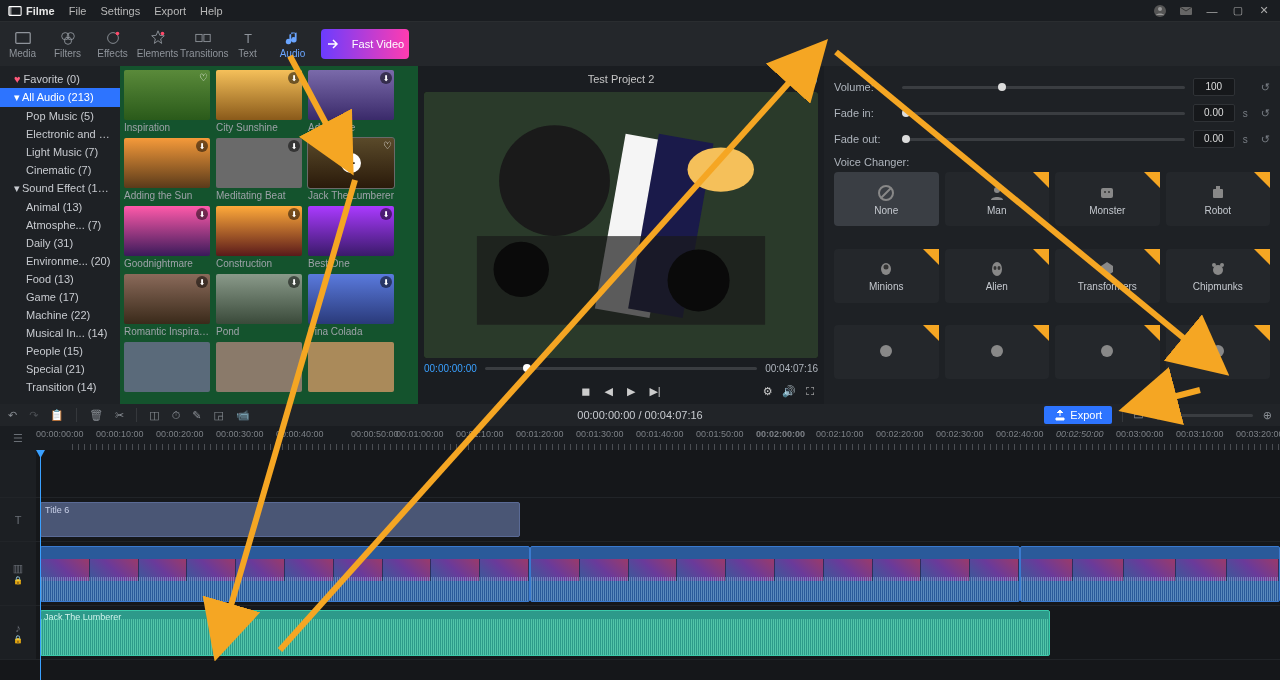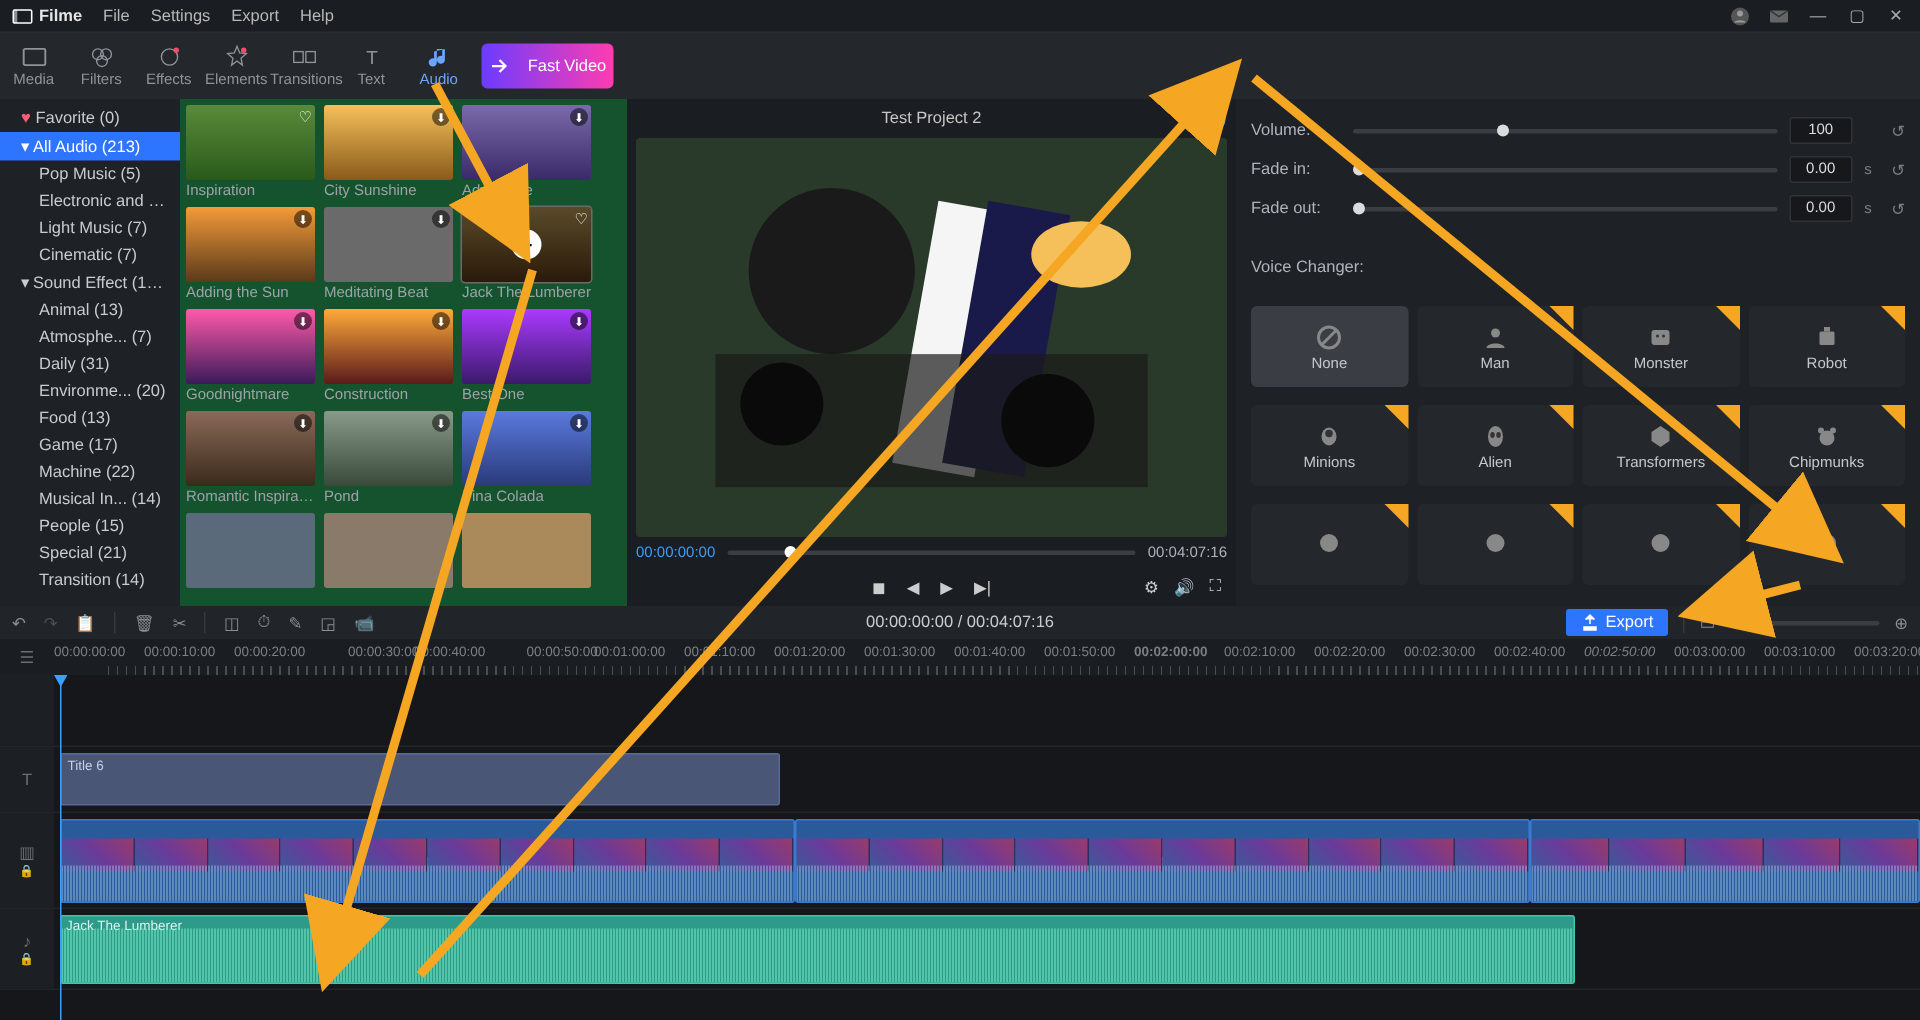--- a/index.html
+++ b/index.html
@@ -44,21 +44,21 @@
 .playctl{height:26px;display:flex;align-items:center;justify-content:center;gap:14px;color:#ccc}
 .playctl .right{position:absolute;right:10px;display:flex;gap:10px}
 .props{width:456px;background:#1e2125;padding:8px 10px;display:flex;flex-direction:column}
 .prow{display:flex;align-items:center;height:26px;gap:8px;font-size:11px}
 .prow .lab{width:60px;color:#aeb4bc}
 .prow .slider{flex:1;height:3px;background:#3a3d41;border-radius:2px;position:relative}
 .prow .slider .knob{position:absolute;top:-3px;width:8px;height:8px;background:#dcdcdc;border-radius:50%}
 .prow .val{width:42px;height:18px;background:#16181b;border:1px solid #2f3236;border-radius:2px;text-align:center;line-height:16px;color:#ddd;font-size:10px}
 .prow .unit{width:10px;color:#7a7f86;font-size:10px}
 .prow .reseti{color:#7a7f86;cursor:pointer}
-.vclabel{color:#aeb4bc;margin:20px 0}
+.vclabel{color:#aeb4bc;margin:4px 0}
 .vcgrid{flex:1;display:grid;grid-template-columns:repeat(4,1fr);gap:6px;overflow:hidden}
 .vcell{height:54px;background:#24272b;border-radius:4px;display:flex;flex-direction:column;align-items:center;justify-content:center;gap:2px;color:#c4c8ce;position:relative;cursor:pointer}
 .vcell.sel{background:#3a3e44}
 .vcell svg{width:20px;height:20px}
 .vcell .vip{position:absolute;top:0;right:0;width:0;height:0;border-top:16px solid #f5a623;border-left:16px solid transparent}
 .vcell .nm{font-size:10px}
 .propbtns{height:26px;display:flex;justify-content:flex-end;gap:8px;align-items:center}
 .pbtn{padding:3px 14px;border-radius:2px;font-size:11px;cursor:pointer}
 .pbtn.reset{background:#4a4d52;color:#ddd}
 .pbtn.ok{background:#2d74ff;color:#fff;border:1px solid #5a9cff}
@@ -479,21 +479,21 @@
   </div>
 </div>
 
 <div style="display:flex">
   <div class="ham">☰</div>
   <div class="ruler" id="ruler" style="flex:1;padding-left:0">
     <div class="marks"></div>
   <span class="tick" style="left: 0px;">00:00:00:00</span>
       <span class="tick" style="left: 60px;">00:00:10:00</span>
       <span class="tick" style="left: 120px;">00:00:20:00</span>
-      <span class="tick" style="left: 196px;">00:00:30:00</span>
+      <span class="tick" style="left: 180px;">00:00:30:00</span>
       <span class="tick" style="left: 240px;">00:00:40:00</span>
       <span class="tick" style="left: 300px; margin-left: 15px;">00:00:50:00</span>
       <span class="tick" style="left: 360px;">00:01:00:00</span>
       <span class="tick" style="left: 420px;">00:01:10:00</span>
       <span class="tick" style="left: 480px;">00:01:20:00</span>
       <span class="tick" style="left: 540px;">00:01:30:00</span>
       <span class="tick" style="left: 600px;">00:01:40:00</span>
       <span class="tick" style="left: 660px;">00:01:50:00</span>
       <span class="tick" style="left: 720px; font-weight: bold;">00:02:00:00</span>
       <span class="tick" style="left: 780px;">00:02:10:00</span>

